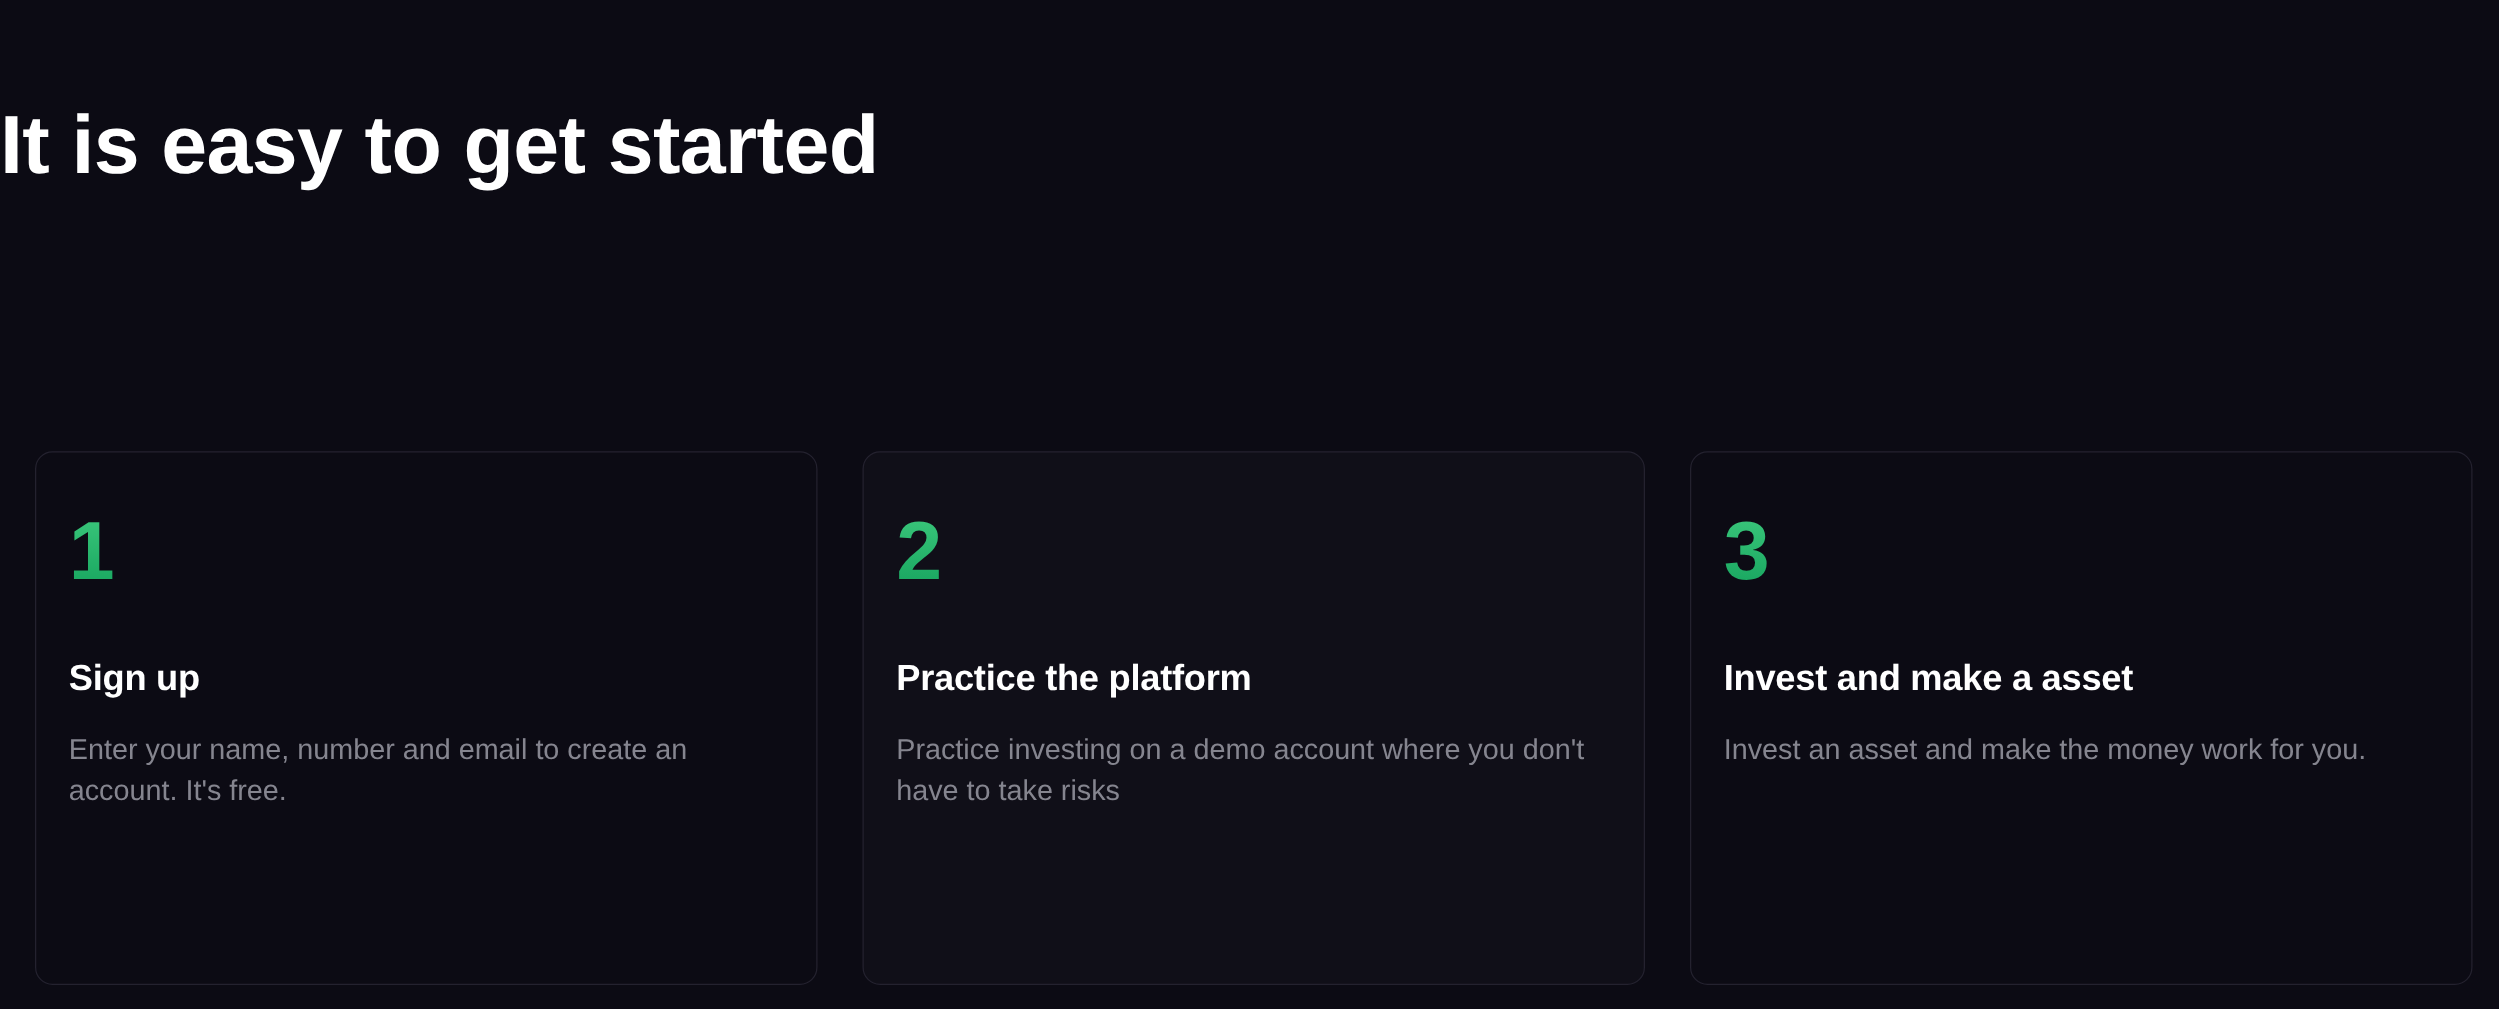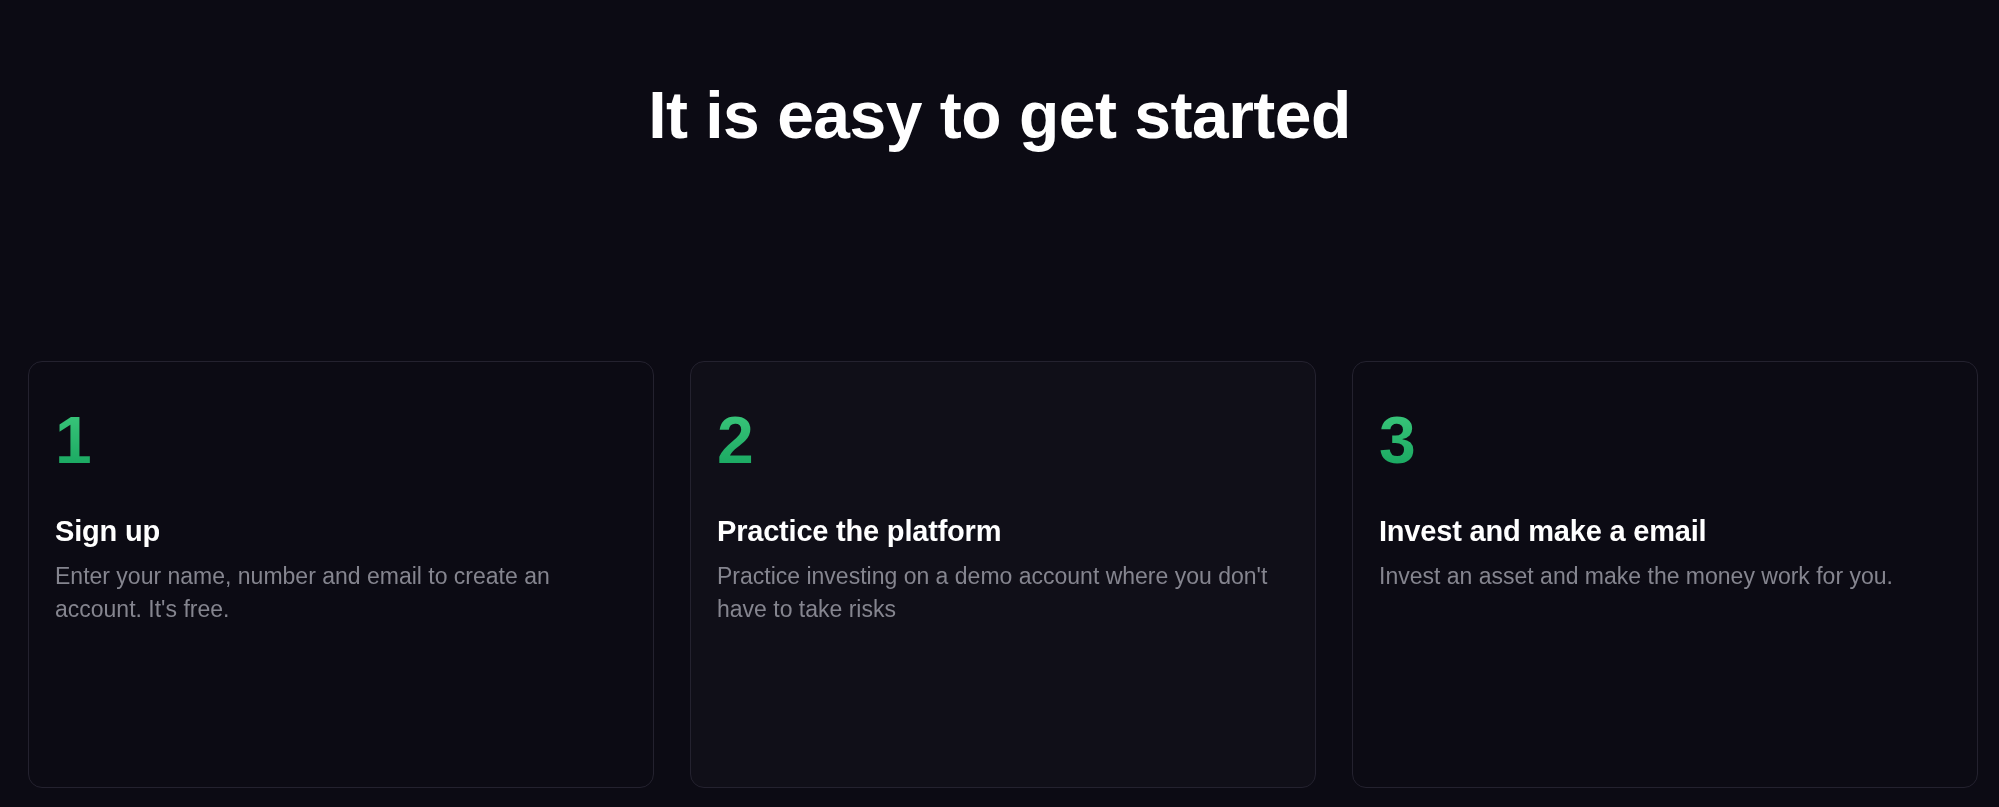--- a/index.html
+++ b/index.html
@@ -21,21 +21,20 @@
     height: 807px;
     background: #0c0b14;
   }
 
   
   .heading {
     position: absolute;
     top: 28px;
     left: 0;
     width: 1999px;
-    text-align: center;
     font-size: 66px;
     line-height: 86px;
     font-weight: 700;
     letter-spacing: -0.5px;
     color: #ffffff;
   }
 
   
   .cards {
     position: absolute;
@@ -68,30 +67,30 @@
     letter-spacing: -1px;
     background: linear-gradient(180deg, #3dc97d 0%, #16a45e 100%);
     -webkit-background-clip: text;
     background-clip: text;
     color: transparent;
     -webkit-text-fill-color: transparent;
     display: inline-block;
   }
 
   .card-title {
-    margin-top: 40px;
+    margin-top: 52px;
     font-size: 29px;
     line-height: 34px;
     font-weight: 700;
     color: #ffffff;
     letter-spacing: -0.2px;
   }
 
   .card-desc {
-    margin-top: 12px;
+    margin-top: 23px;
     font-size: 23px;
     line-height: 33px;
     font-weight: 400;
     color: #85858f;
     max-width: 600px;
   }
 </style>
 </head>
 <body>
 
@@ -108,18 +107,18 @@
     </div>
 
     <div class="card is-hover">
       <div class="card-number">2</div>
       <div class="card-title">Practice the platform</div>
       <div class="card-desc">Practice investing on a demo account where you don't have to take risks</div>
     </div>
 
     <div class="card">
       <div class="card-number">3</div>
-      <div class="card-title">Invest and make a email</div>
+      <div class="card-title">Invest and make a asset</div>
       <div class="card-desc">Invest an asset and make the money work for you.</div>
     </div>
 
   </div>
 </div>
 
 </body></html>

